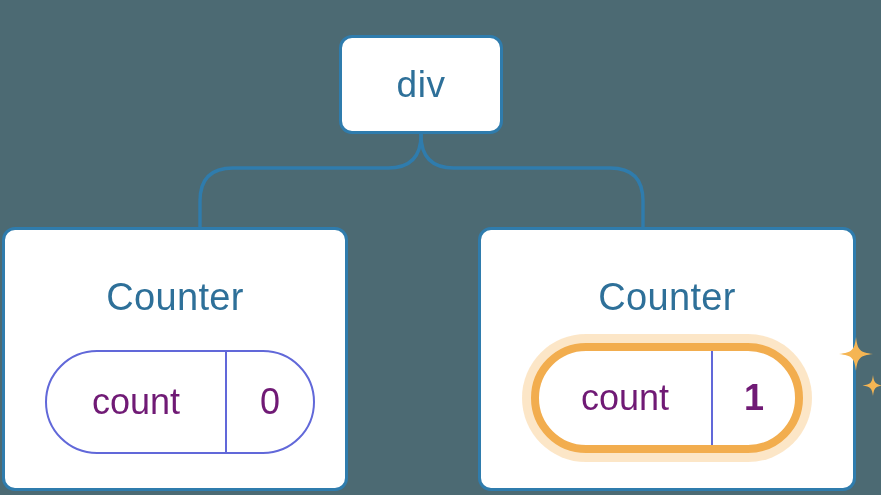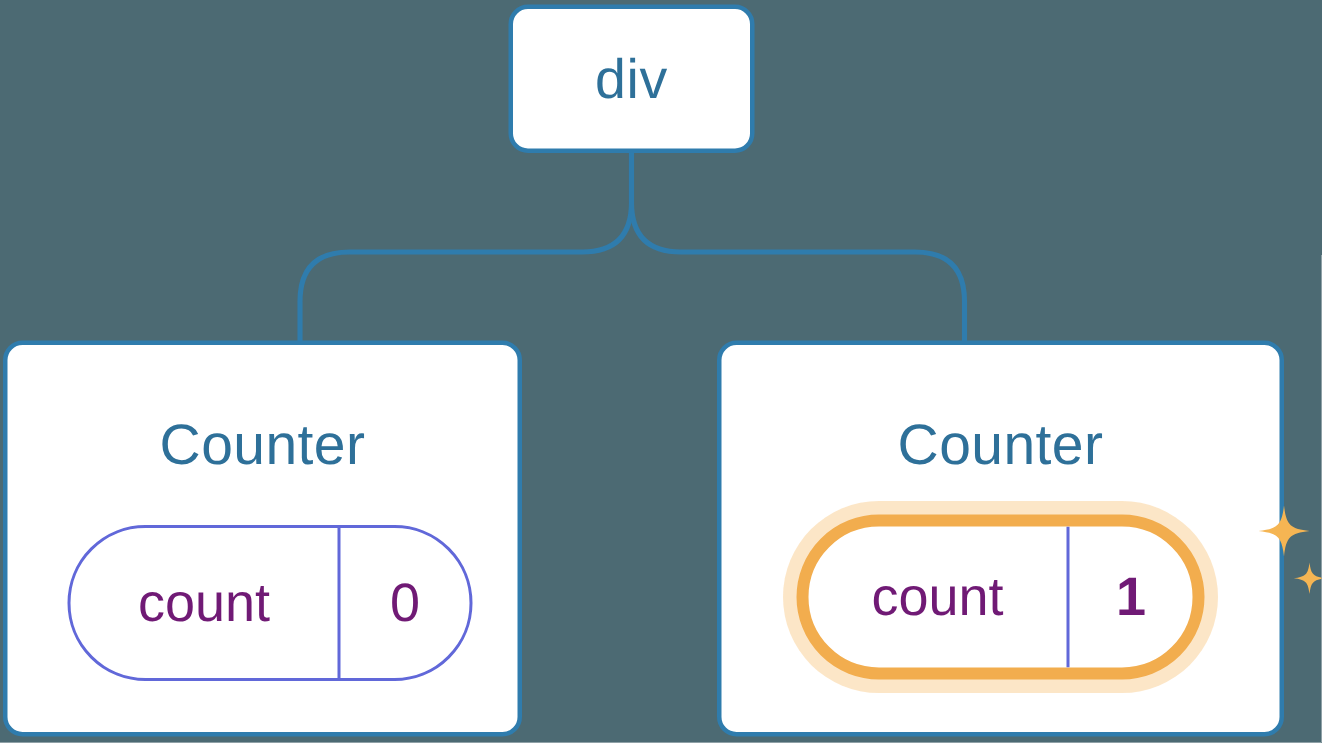--- a/index.html
+++ b/index.html
@@ -30,20 +30,21 @@
     pointer-events: none;
   }
 
   
   .node {
     position: absolute;
     background: #ffffff;
     border: 3px solid #2f7cad;
     border-radius: 13px;
     box-sizing: border-box;
+    margin-top: 32px;
   }
 
   
   #node-div {
     left: 339px;
     top: 3px;
     width: 164px;
     height: 99px;
     display: flex;
     align-items: center;

